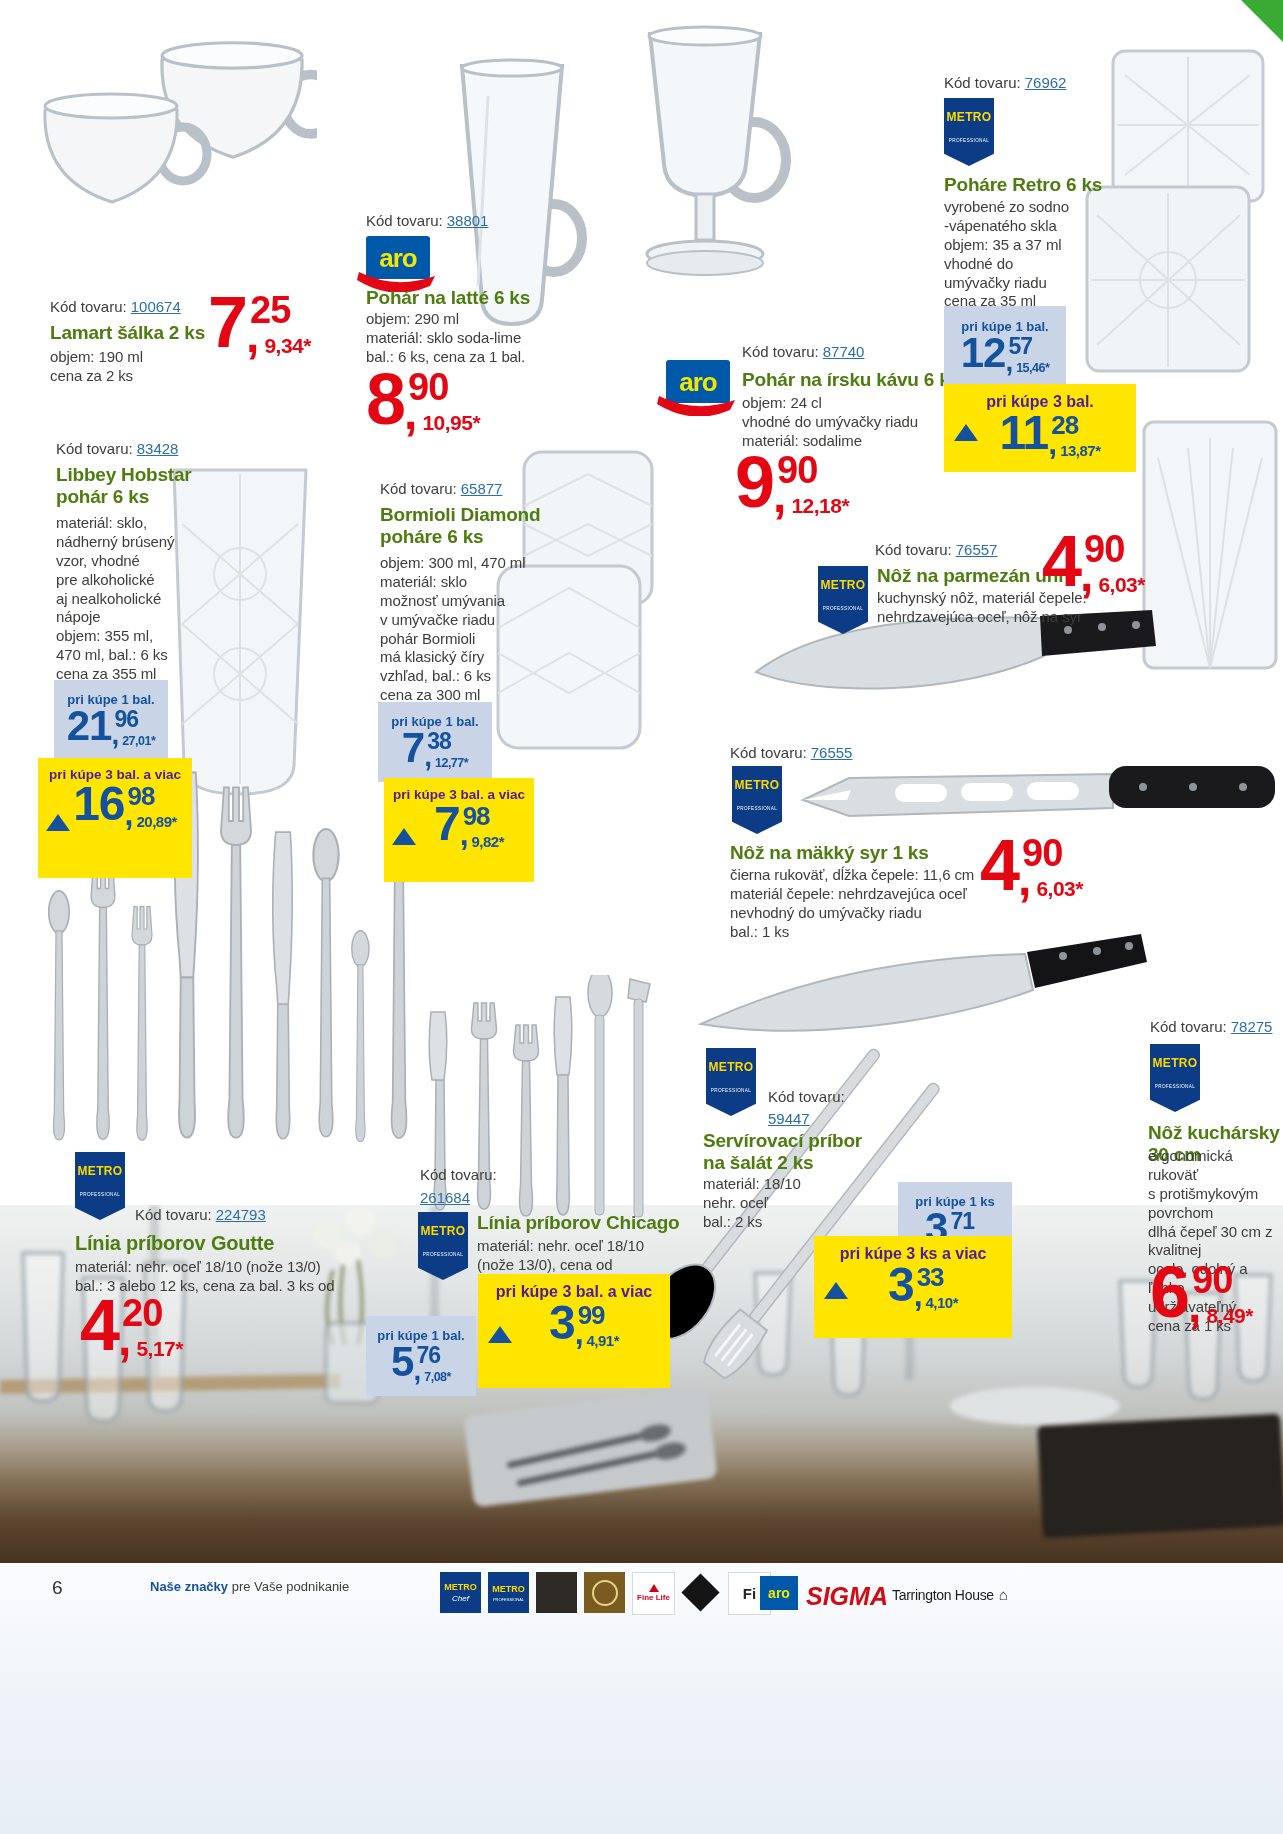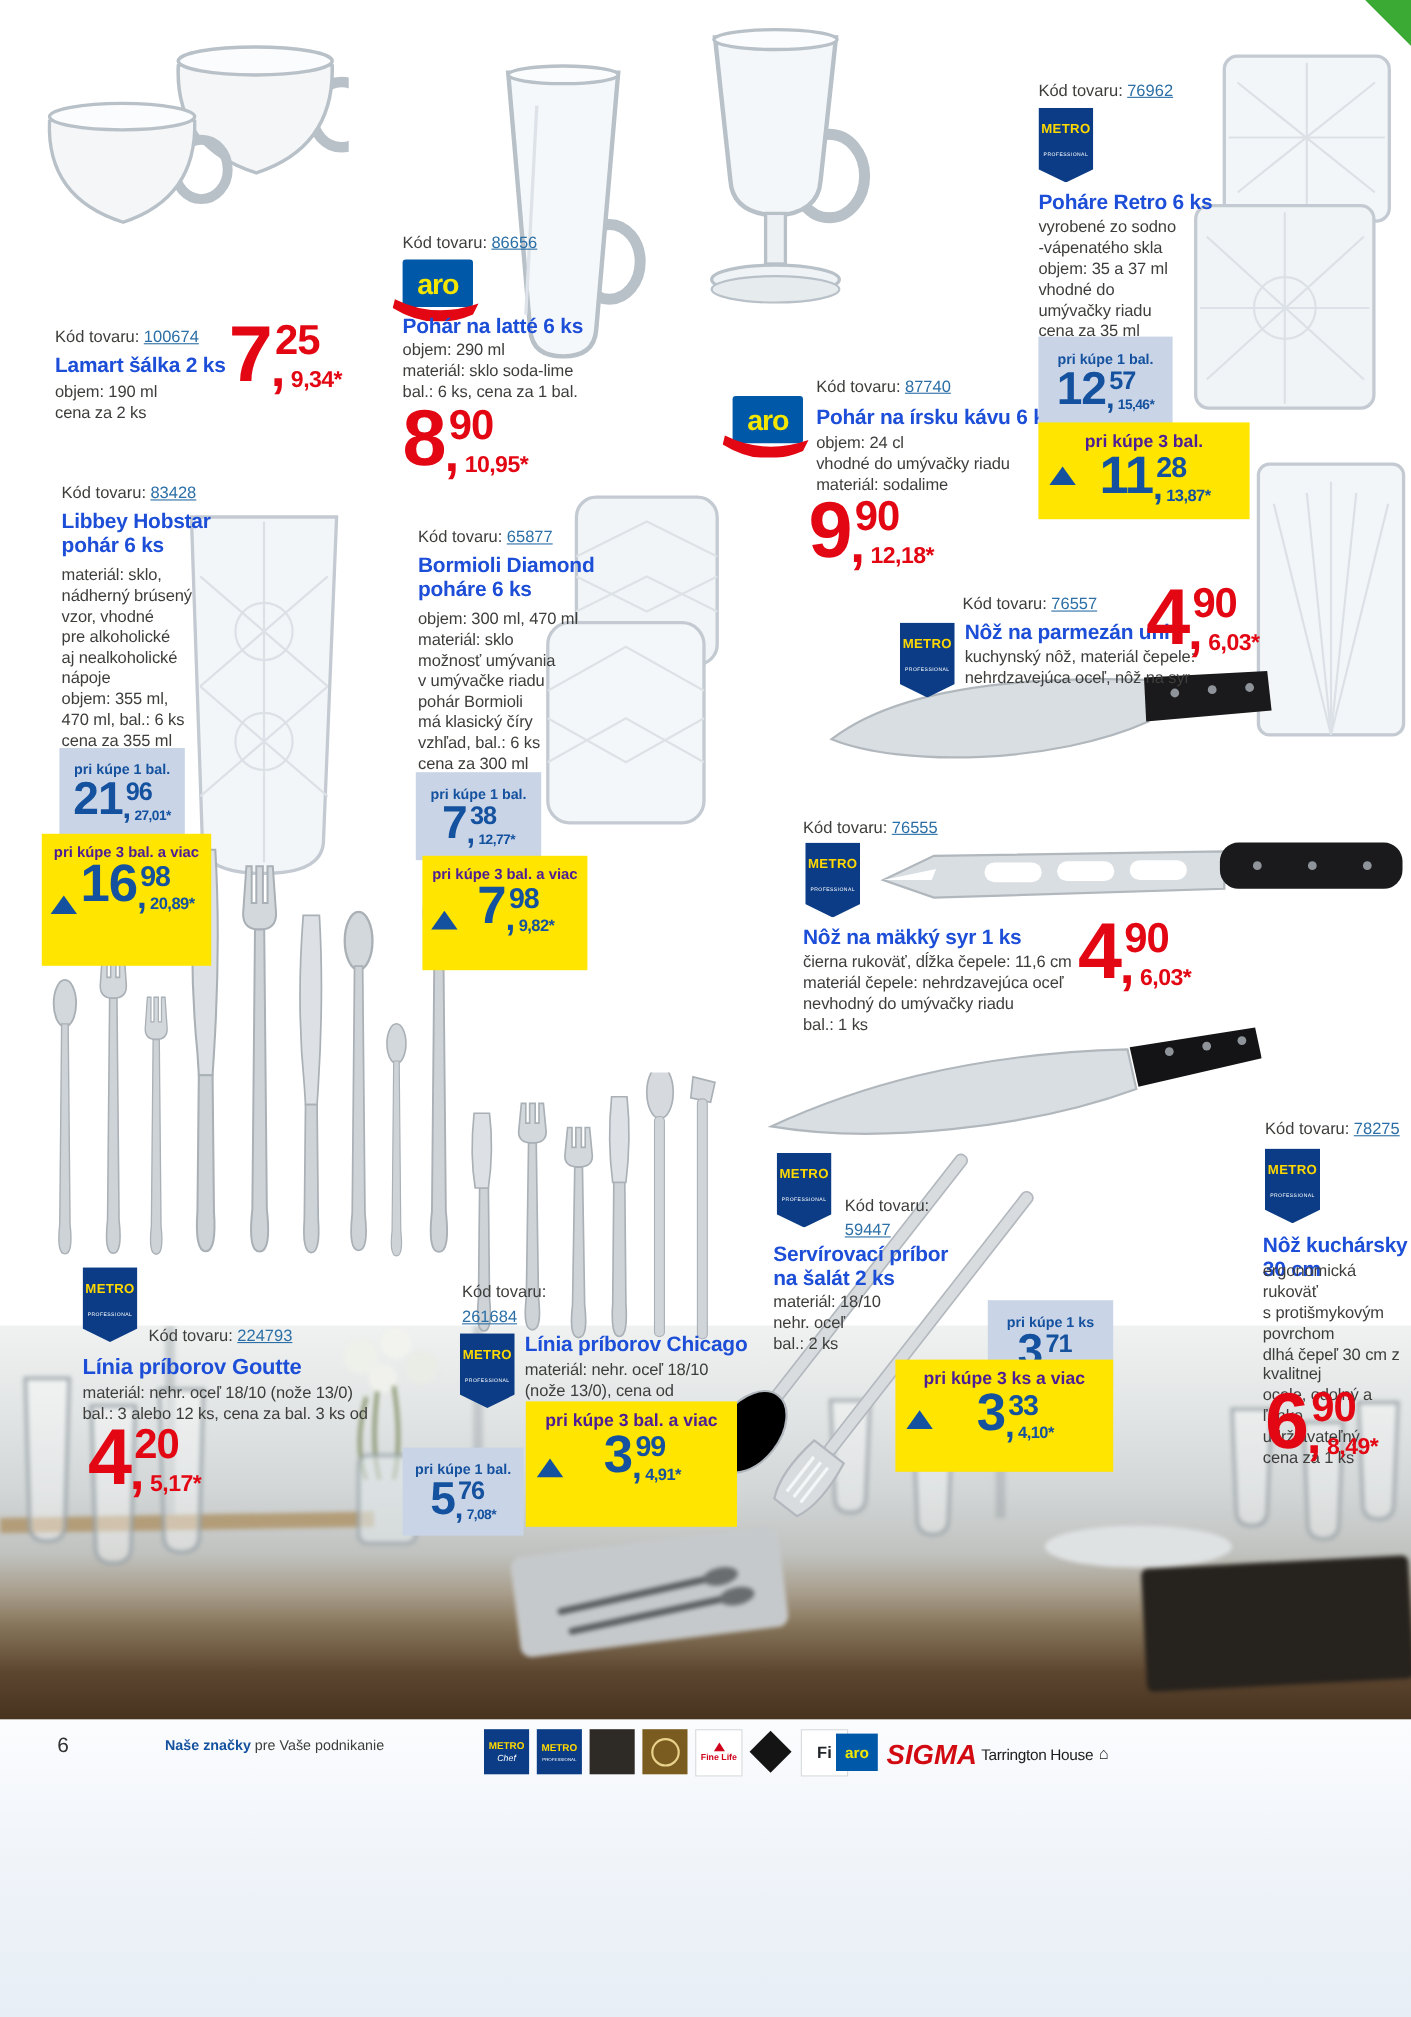--- a/index.html
+++ b/index.html
@@ -1,21 +1,21 @@
 <!DOCTYPE html>
 <html><head>
 <meta charset="utf-8">
 <style>
   html,body{margin:0;padding:0;background:#9aa0a6;}
   .page{position:relative;width:1283px;height:1834px;background:#ffffff;margin:0 auto;
         font-family:"Liberation Sans",sans-serif;overflow:hidden;}
   
   .kod{position:absolute;font-size:15px;color:#3d3d3b;white-space:nowrap;z-index:3;}
   .kod .lnk{color:#2b6fa6;text-decoration:underline;margin-left:4px;cursor:pointer;}
-  .ptitle{position:absolute;font-size:19px;line-height:1.15;font-weight:bold;color:#1d4ed8;
+  .ptitle{position:absolute;font-size:19px;line-height:1.15;font-weight:bold;color:#4d7c0f;
           white-space:pre-line;letter-spacing:-0.2px;z-index:3;}
   .pdesc{position:absolute;font-size:15px;line-height:1.26;color:#3d3d3b;white-space:pre-line;
          letter-spacing:-0.1px;z-index:3;}
   
   .price{position:absolute;display:flex;align-items:flex-start;font-weight:bold;color:#e30613;
          letter-spacing:-1px;z-index:3;}
   .price.blue{color:#14519e;}
   .pf{display:flex;flex-direction:column;align-items:flex-start;margin-left:3px;}
   .pr{display:flex;align-items:flex-start;}
   .lg .pi{font-size:72px;line-height:0.75;}
@@ -247,21 +247,21 @@
           <span class="pc">25</span>
         <span class="pr">
             <span class="pm">,</span>
             <span class="pa">9,34*</span>
           </span>
         </span>
     </div>
   </div>
 
   <div>
-    <div class="kod" style="left:366px;top:212px"><span>Kód tovaru:</span><span class="lnk">86656</span></div>
+    <div class="kod" style="left:366px;top:212px"><span>Kód tovaru:</span><span class="lnk">38801</span></div>
     <div class="arologo" style="left:366px;top:236px">
       <span class="at">aro</span>
       <svg width="80" height="22" viewBox="0 0 80 22">
           <path d="M2,2 Q38,20 78,6 L73,16 Q36,32 0,10 Z" fill="#e30613"></path>
         </svg>
     </div>
     <div class="ptitle" style="left:366px;top:287px">Pohár na latté 6 ks</div>
     <div class="pdesc" style="left:366px;top:310px">objem: 290 ml
 materiál: sklo soda-lime
 bal.: 6 ks, cena za 1 bal.</div>

